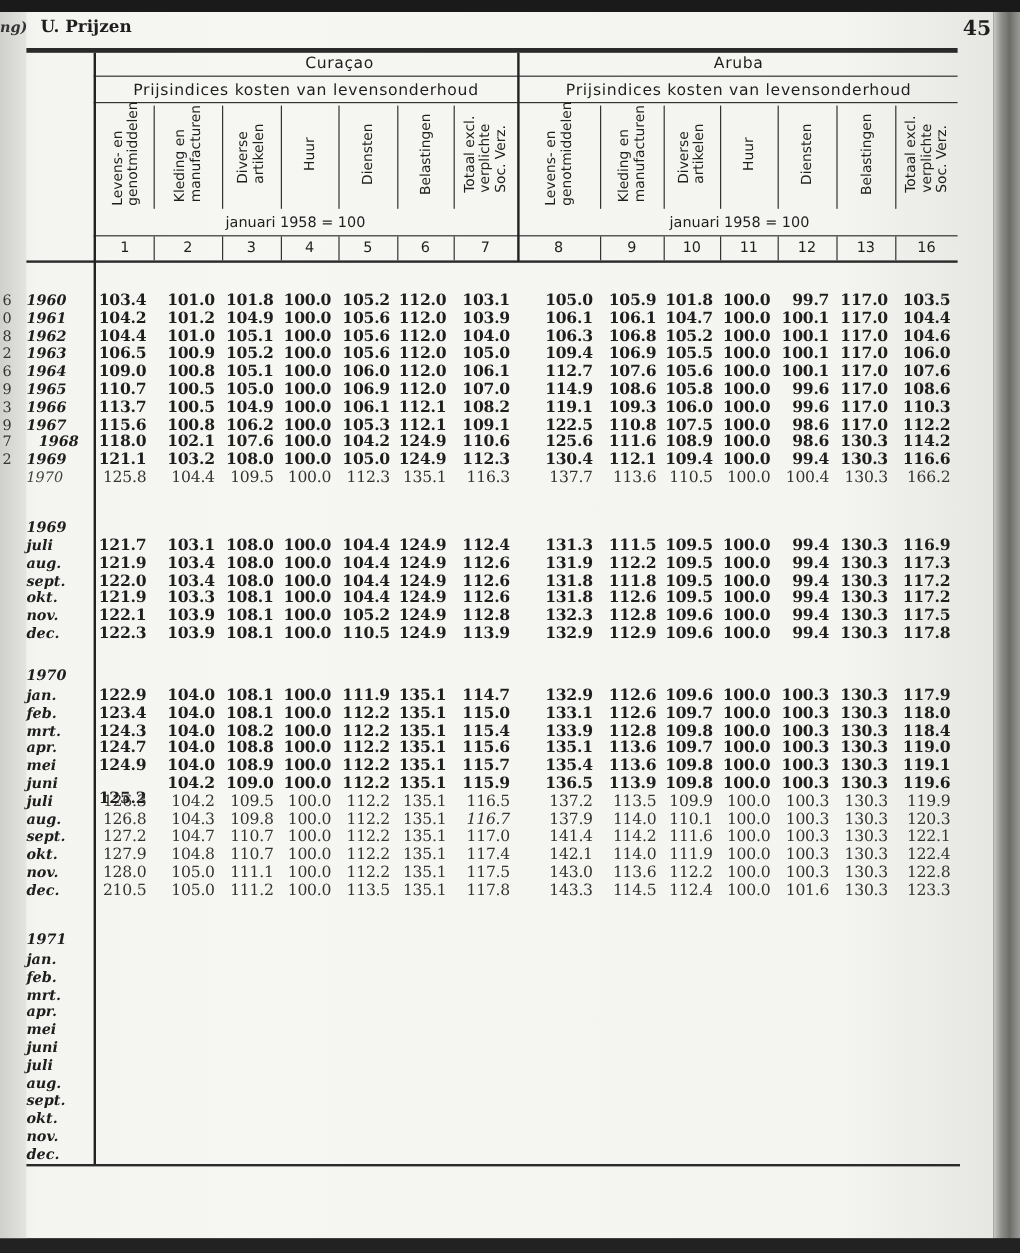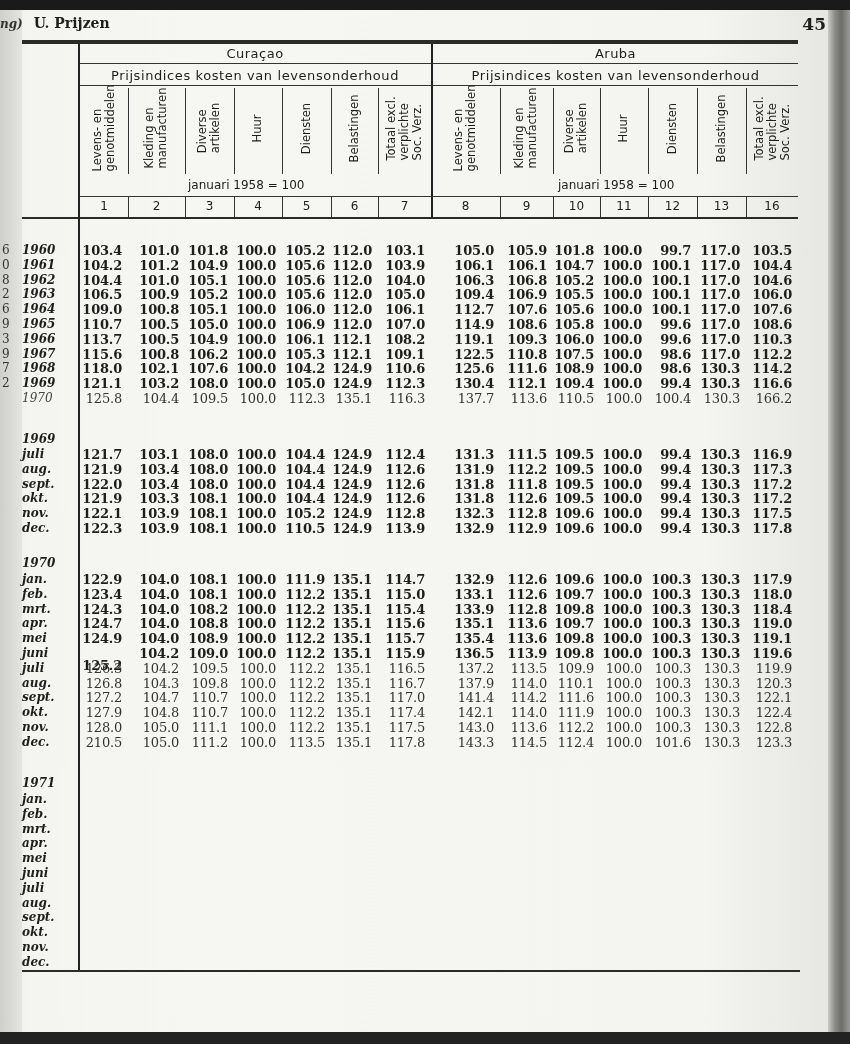--- a/index.html
+++ b/index.html
@@ -102,21 +102,21 @@
     <div class="vline" style="left: 600px; top: 88px; height: 86px;"></div>
     <div class="vline" style="left: 600px; top: 197px; height: 20px;"></div>
     <div class="vline" style="left: 648px; top: 88px; height: 86px;"></div>
     <div class="vline" style="left: 648px; top: 197px; height: 20px;"></div>
     <div class="vline" style="left: 697px; top: 88px; height: 86px;"></div>
     <div class="vline" style="left: 697px; top: 197px; height: 20px;"></div>
     <div class="vline" style="left: 746px; top: 88px; height: 86px;"></div>
     <div class="vline" style="left: 746px; top: 197px; height: 20px;"></div>
   </div>
 
-<div class="region-title sans" style="left:80px; top:46px; width:350px;">Curaçao</div>
+<div class="region-title sans" style="left:80px; top:46px; width:350px;padding-left:28px;">Curaçao</div>
 <div class="region-title sans" style="left:433px; top:46px; width:365px;">Aruba</div>
 <div class="subtitle sans" style="left:80px; top:68px; width:350px;">Prijsindices kosten van levensonderhoud</div>
 <div class="subtitle sans" style="left:433px; top:68px; width:365px;">Prijsindices kosten van levensonderhoud</div>
 <div class="base sans" style="left:188px; width:130px;">januari 1958  =  100</div>
 <div class="base sans" style="left:558px; width:130px;">januari 1958  =  100</div>
 
 <div id="colheaders">
     <div class="colhdr" style="left: 80px; width: 48px;">
       <span class="rot">Levens- en
 genotmiddelen</span>
@@ -314,21 +314,21 @@
       <div class="cell" style="left: 331px; width: 41px; top: 346.6px;">112.1</div>
       <div class="cell" style="left: 378px; width: 47px; top: 346.6px;">109.1</div>
       <div class="cell" style="left: 431px; width: 63px; top: 346.6px;">122.5</div>
       <div class="cell" style="left: 500px; width: 47px; top: 346.6px;">110.8</div>
       <div class="cell" style="left: 553px; width: 41px; top: 346.6px;">107.5</div>
       <div class="cell" style="left: 600px; width: 42px; top: 346.6px;">100.0</div>
       <div class="cell" style="left: 648px; width: 43px; top: 346.6px;">98.6</div>
       <div class="cell" style="left: 697px; width: 43px; top: 346.6px;">117.0</div>
       <div class="cell" style="left: 746px; width: 46px; top: 346.6px;">112.2</div>
     </div>
-    <div class="rowlabel" style="top: 361.4px;">1968</div>
+    <div class="rowlabel" style="top: 361.4px; text-align: center;">1968</div>
     <div>
       <div class="cell" style="left: 80px; width: 42px; top: 361.4px;">118.0</div>
       <div class="cell" style="left: 128px; width: 51px; top: 361.4px;">102.1</div>
       <div class="cell" style="left: 185px; width: 43px; top: 361.4px;">107.6</div>
       <div class="cell" style="left: 234px; width: 42px; top: 361.4px;">100.0</div>
       <div class="cell" style="left: 282px; width: 43px; top: 361.4px;">104.2</div>
       <div class="cell" style="left: 331px; width: 41px; top: 361.4px;">124.9</div>
       <div class="cell" style="left: 378px; width: 47px; top: 361.4px;">110.6</div>
       <div class="cell" style="left: 431px; width: 63px; top: 361.4px;">125.6</div>
       <div class="cell" style="left: 500px; width: 47px; top: 361.4px;">111.6</div>
@@ -596,21 +596,21 @@
       <div class="cell light" style="left: 746px; width: 46px; top: 660.8px;">119.9</div>
     </div>
     <div class="rowlabel" style="top: 675.6px;">aug.</div>
     <div>
       <div class="cell light" style="left: 80px; width: 42px; top: 675.6px;">126.8</div>
       <div class="cell light" style="left: 128px; width: 51px; top: 675.6px;">104.3</div>
       <div class="cell light" style="left: 185px; width: 43px; top: 675.6px;">109.8</div>
       <div class="cell light" style="left: 234px; width: 42px; top: 675.6px;">100.0</div>
       <div class="cell light" style="left: 282px; width: 43px; top: 675.6px;">112.2</div>
       <div class="cell light" style="left: 331px; width: 41px; top: 675.6px;">135.1</div>
-      <div class="cell light" style="left: 378px; width: 47px; top: 675.6px;">116.7</div>
+      <div class="cell light" style="left: 378px; width: 47px; top: 675.6px; font-style: italic;">116.7</div>
       <div class="cell light" style="left: 431px; width: 63px; top: 675.6px;">137.9</div>
       <div class="cell light" style="left: 500px; width: 47px; top: 675.6px;">114.0</div>
       <div class="cell light" style="left: 553px; width: 41px; top: 675.6px;">110.1</div>
       <div class="cell light" style="left: 600px; width: 42px; top: 675.6px;">100.0</div>
       <div class="cell light" style="left: 648px; width: 43px; top: 675.6px;">100.3</div>
       <div class="cell light" style="left: 697px; width: 43px; top: 675.6px;">130.3</div>
       <div class="cell light" style="left: 746px; width: 46px; top: 675.6px;">120.3</div>
     </div>
     <div class="rowlabel" style="top: 690.4px;">sept.</div>
     <div>

